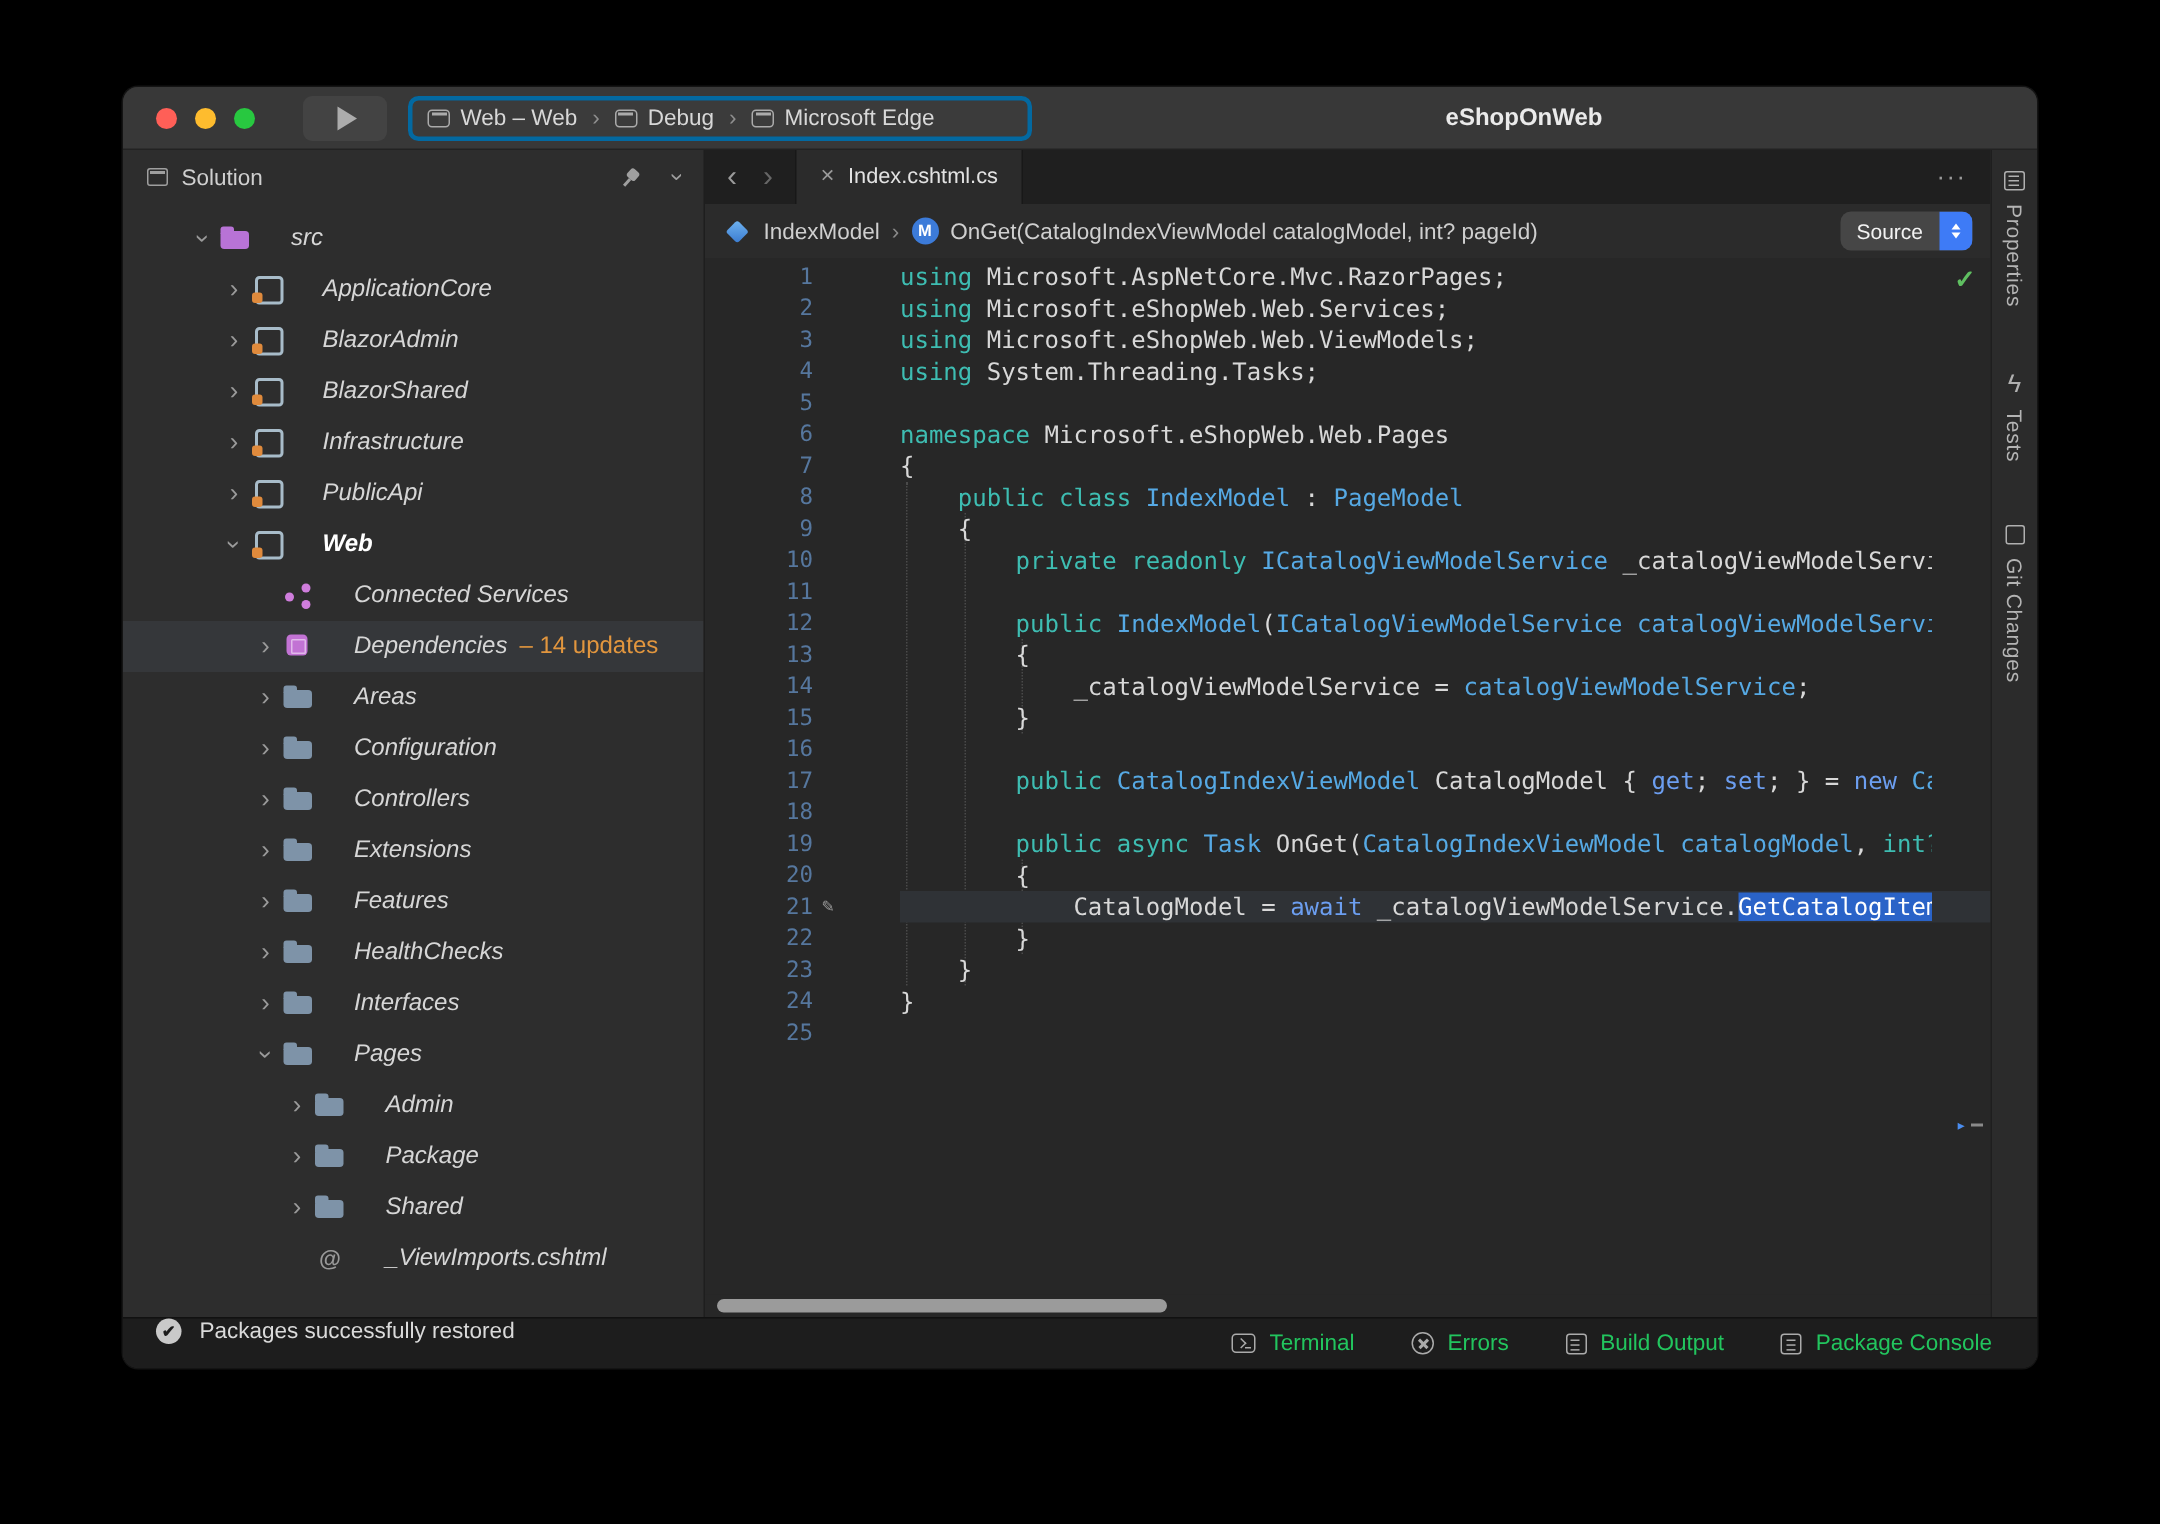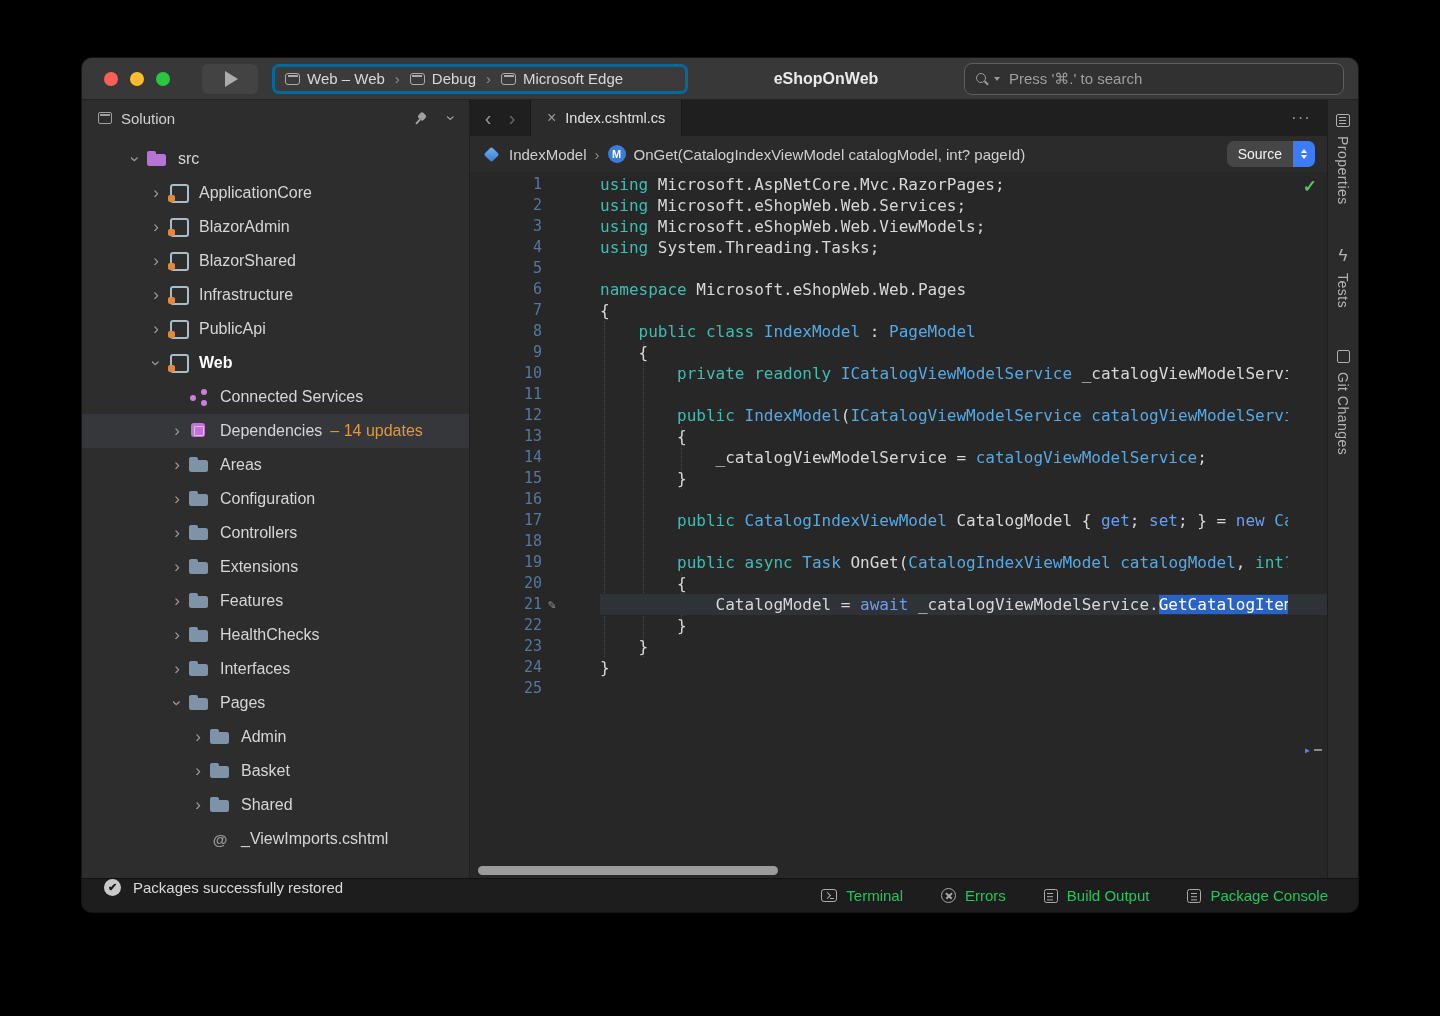--- a/index.html
+++ b/index.html
@@ -59,21 +59,21 @@
   .ticon.src-folder::after{content:"";position:absolute;left:1px;top:5px;width:19px;height:12px;background:#B873D6;border-radius:2.5px;}
   .ticon.folder::before{content:"";position:absolute;left:1px;top:2px;width:9px;height:5px;background:#7E93A8;border-radius:2px 2px 0 0;}
   .ticon.folder::after{content:"";position:absolute;left:1px;top:5px;width:19px;height:12px;background:#7E93A8;border-radius:2.5px;}
   .ticon.project::before{content:"";position:absolute;left:3px;top:1px;width:15px;height:15px;border:2px solid #A8BCC9;border-radius:3px;}
   .ticon.project::after{content:"";position:absolute;left:1px;top:12px;width:7px;height:7px;background:#DF8A3C;border-radius:2px;}
   .ticon.connected::before{content:"";position:absolute;left:2px;top:8px;width:6px;height:6px;border-radius:50%;background:#CF7DDC;
     box-shadow:11px -6px 0 #CF7DDC,11px 5px 0 #CF7DDC;}
   .ticon.dependencies::before{content:"";position:absolute;left:3px;top:2px;width:14px;height:14px;background:#C273D4;border-radius:3px;}
   .ticon.dependencies::after{content:"";position:absolute;left:6px;top:5px;width:8px;height:8px;border:1.5px solid rgba(255,255,255,.5);border-radius:1px;}
   .ticon.razor::before{content:"@";color:#9a9a9a;font-size:15px;font-weight:700;}
-  .tlabel{margin-left:2px;}
+  .tlabel{margin-left:18px;font-style:italic;}
   .tlabel.bold{font-weight:700;color:#fff;}
   .tsuffix{color:#E2963E;margin-left:8px;}
 
   
   .editor-col{flex:1;display:flex;flex-direction:column;min-width:0;background:#272727;justify-content:space-between;}
   .tabbar{height:36px;background:#1f1f1f;display:flex;align-items:stretch;flex-shrink:0;}
   .nav{display:flex;align-items:center;padding:0 8px;gap:4px;}
   .nav span{width:20px;text-align:center;font-size:20px;line-height:1;}
   .nav-b{color:#9a9a9a;}.nav-b::before{content:"‹";}
   .nav-f{color:#666;}.nav-f::before{content:"›";}
@@ -187,25 +187,20 @@
           <span class="seg-icon"></span>
           <span>Debug</span>
         </span>
         <span class="seg-sep"></span>
         <span class="seg">
           <span class="seg-icon"></span>
           <span>Microsoft Edge</span>
         </span>
       </div>
     <div class="win-title">eShopOnWeb</div>
-    <div class="search">
-      <span class="mag"></span>
-      <span class="search-chev"></span>
-      <span class="search-ph">Press '⌘.' to search</span>
-    </div>
   </div>
 
   <div class="main">
 
     <div class="sidebar">
       <div class="side-header">
         <span class="sol-icon"></span>
         <span>Solution</span>
         <span class="pin"></span>
         <span class="hdr-chev"></span>
@@ -298,21 +293,21 @@
             <span class="tlabel">Pages</span>
           </div>
           <div class="tree-row" style="padding-left: 107px;">
             <span class="chev closed"></span>
             <span class="ticon folder"></span>
             <span class="tlabel">Admin</span>
           </div>
           <div class="tree-row" style="padding-left: 107px;">
             <span class="chev closed"></span>
             <span class="ticon folder"></span>
-            <span class="tlabel">Basket</span>
+            <span class="tlabel">Package</span>
           </div>
           <div class="tree-row" style="padding-left: 107px;">
             <span class="chev closed"></span>
             <span class="ticon folder"></span>
             <span class="tlabel">Shared</span>
           </div>
           <div class="tree-row" style="padding-left: 107px;">
             <span class="chev leaf"></span>
             <span class="ticon razor"></span>
             <span class="tlabel">_ViewImports.cshtml</span>

